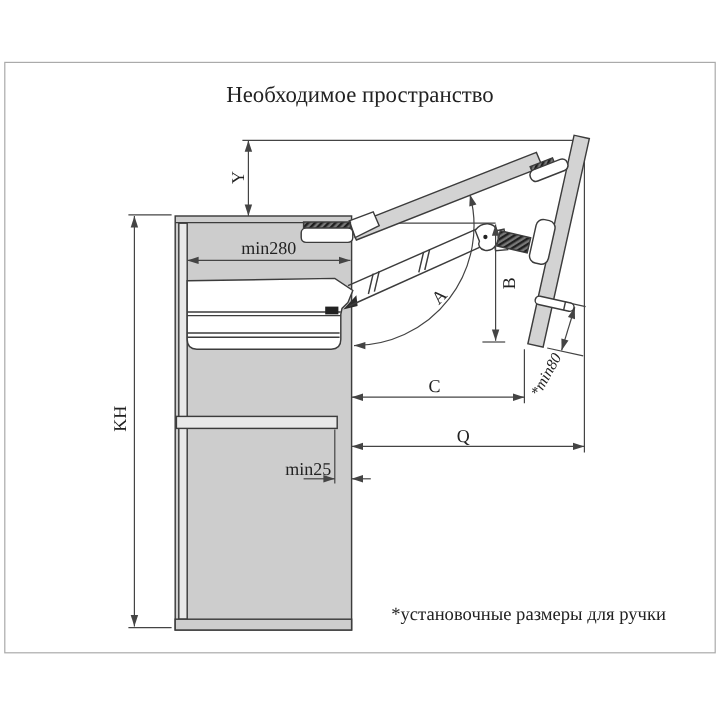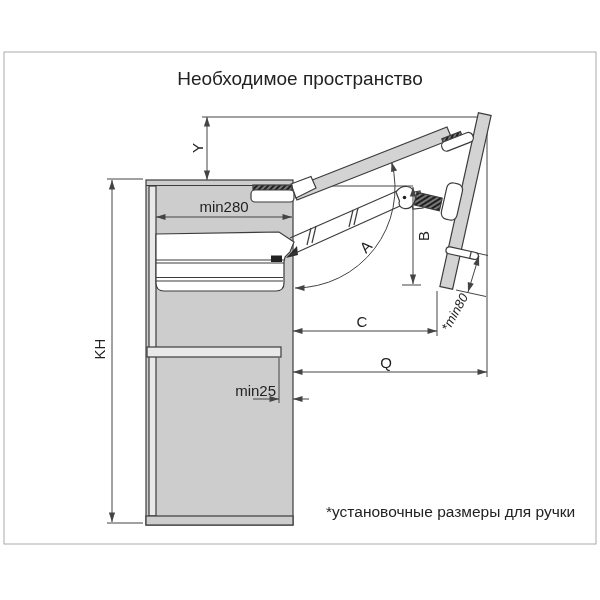--- a/index.html
+++ b/index.html
@@ -1,17 +1,17 @@
 <!DOCTYPE html>
 <html style="--bg: #ffffff; --frame_border: #aaaaaa; --line: #3c3c3c; --dim: #444444; --text: #222222; --panel: #cdcdcd; --panel_light: #e9e9e9; --part: #d3d3d3; --knurl_base: #787878; --knurl_dark: #1f1f1f;"><head>
 <meta charset="utf-8">
 <style>
   html,body{margin:0;padding:0;background:#fff;}
   #canvas{position:relative;width:600px;height:600px;background:var(--bg,#fff);
-          font-family:Liberation Sans, sans-serif;}
+          font-family:Liberation Serif, serif;}
   svg{position:absolute;left:0;top:0;}
   .frame{fill:none;stroke:var(--frame_border);stroke-width:1;}
   .ttl{font-size:19px;fill:var(--text);}
   .foot{font-size:15.5px;fill:var(--text);}
   .dimtxt{font-size:15px;fill:var(--text);}
   .dimsmall{font-size:13px;font-style:italic;fill:var(--text);}
   .dim{stroke:var(--dim);stroke-width:1;fill:none;}
   .out{stroke:var(--line);stroke-width:1.2;}
   .panel{fill:var(--panel);}
   .panel2{fill:var(--panel_light);}

